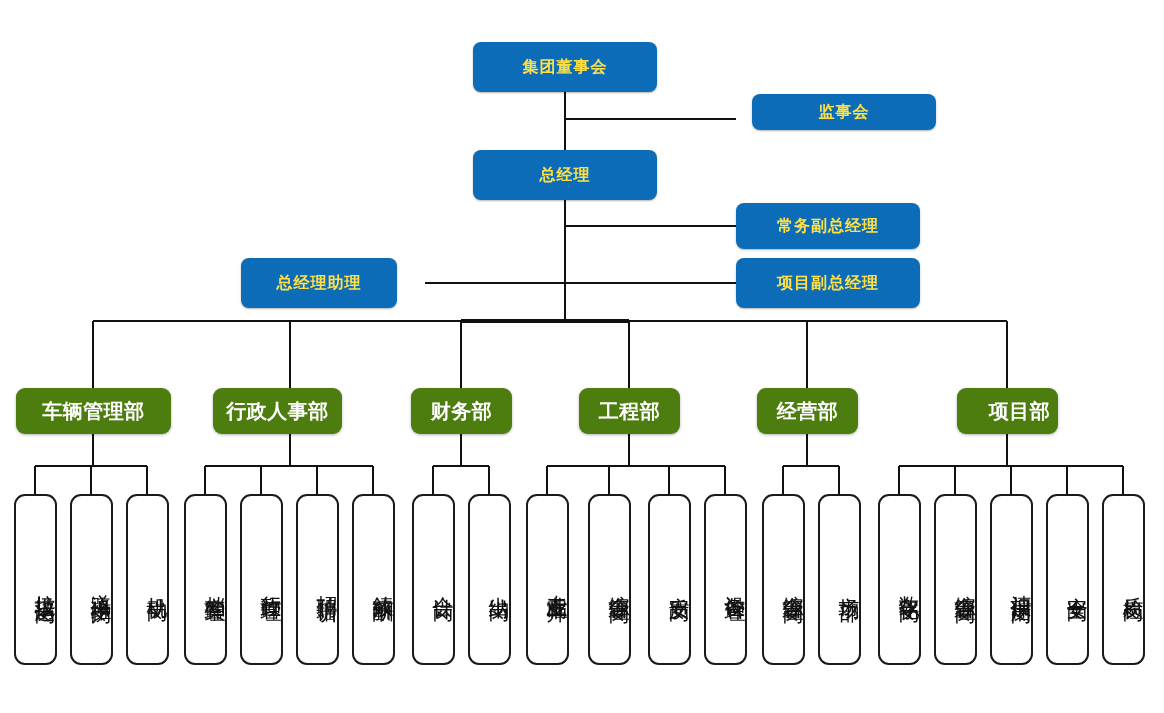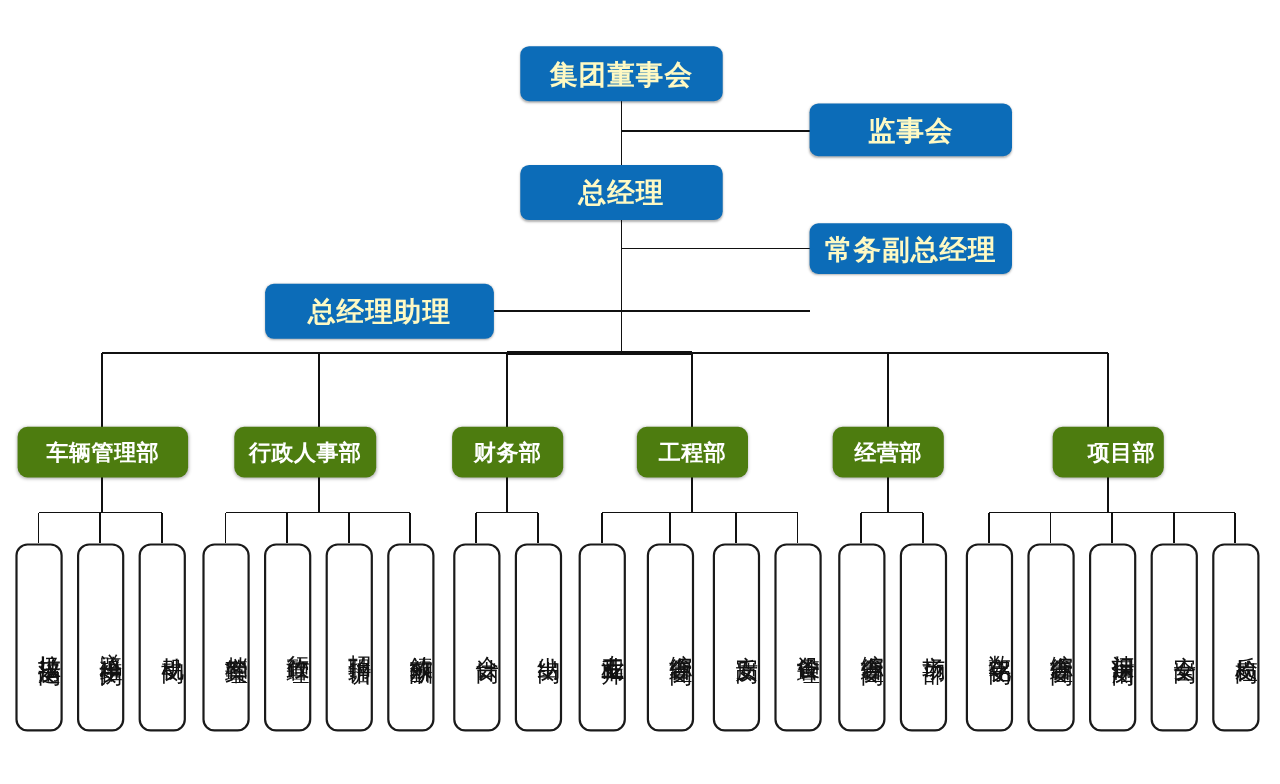--- a/index.html
+++ b/index.html
@@ -26,22 +26,22 @@
     display:flex;
     align-items:center;
     justify-content:center;
     text-align:center;
     border-radius:7px;
     z-index:2;
   }
   
   .exec{
     background:#0c6cb8;
-    color:#fef9c3;
-    font-size:25px;
+    color:#fde047;
+    font-size:16px;
     font-weight:bold;
     letter-spacing:1px;
     border-radius:8px;
     box-shadow:0 1px 2px rgba(0,0,0,.30);
   }
   
   .dept{
     background:#4d7c0f;
     color:#ffffff;
     font-size:20px;
@@ -134,28 +134,29 @@
       <path d="M899,466 L899,494"></path>
       <path d="M955,466 L955,494"></path>
       <path d="M1011,466 L1011,494"></path>
       <path d="M1067,466 L1067,494"></path>
       <path d="M1123,466 L1123,494"></path>
     </g>
   </svg>
 
   <div class="node exec" style="left:473px;top:42px;width:184px;height:50px;">集团董事会</div>
 
-  <div class="node exec" style="left:736px;top:94px;width:184px;height:48px;">监事会</div>
+  <div class="node exec" style="left:752px;top:94px;width:184px;height:36px;">监事会</div>
 
   <div class="node exec" style="left:473px;top:150px;width:184px;height:50px;">总经理</div>
 
   <div class="node exec" style="left:736px;top:203px;width:184px;height:46px;">常务副总经理</div>
 
-  <div class="node exec" style="left:241px;top:258px;width:208px;height:50px;">总经理助理</div>
+  <div class="node exec" style="left:241px;top:258px;width:156px;height:50px;">总经理助理</div>
 
+  <div class="node exec" style="left:736px;top:258px;width:184px;height:50px;">项目副总经理</div>
 
   <div class="node dept" style="left:16px;top:388px;width:155px;height:46px;">车辆管理部</div>
 
   <div class="node dept" style="left:213px;top:388px;width:129px;height:46px;">行政人事部</div>
 
   <div class="node dept" style="left:411px;top:388px;width:101px;height:46px;">财务部</div>
 
   <div class="node dept" style="left:579px;top:388px;width:101px;height:46px;">工程部</div>
 
   <div class="node dept" style="left:757px;top:388px;width:101px;height:46px;">经营部</div>

